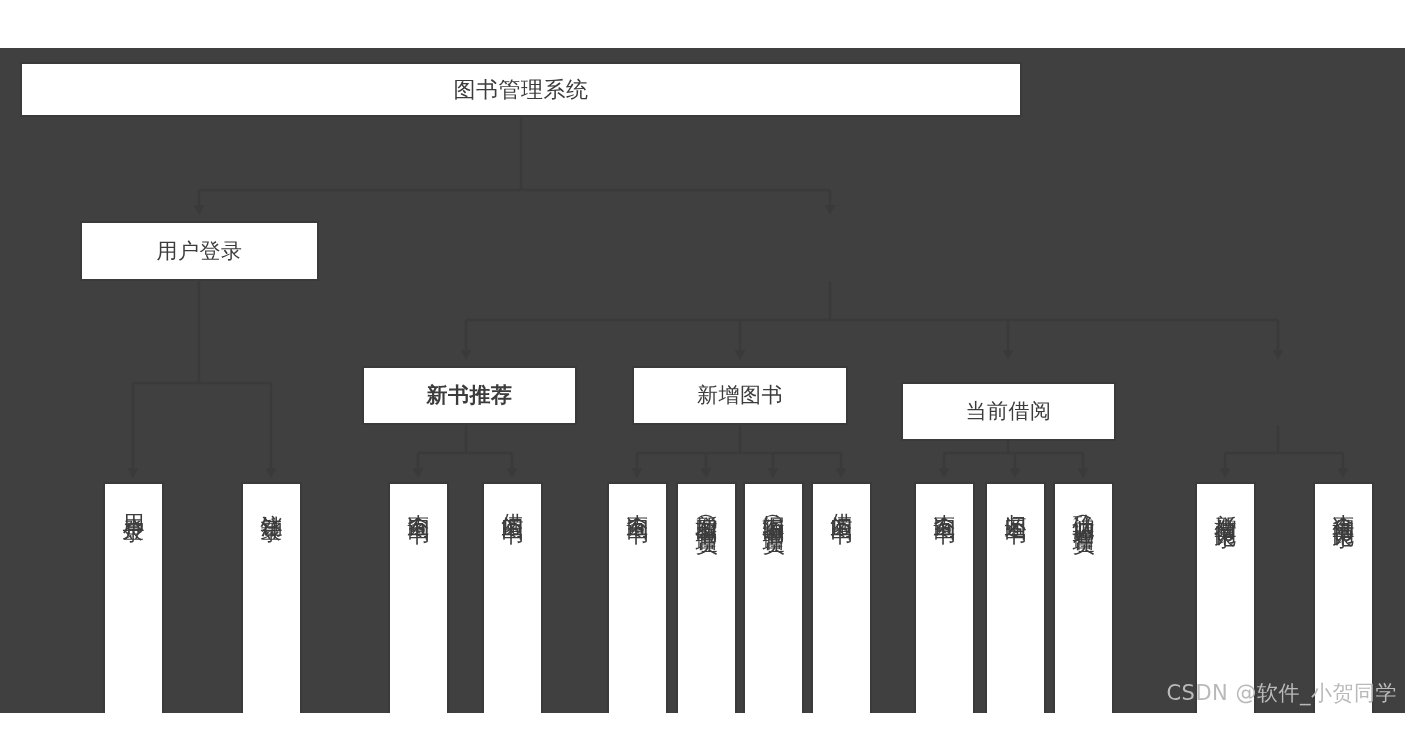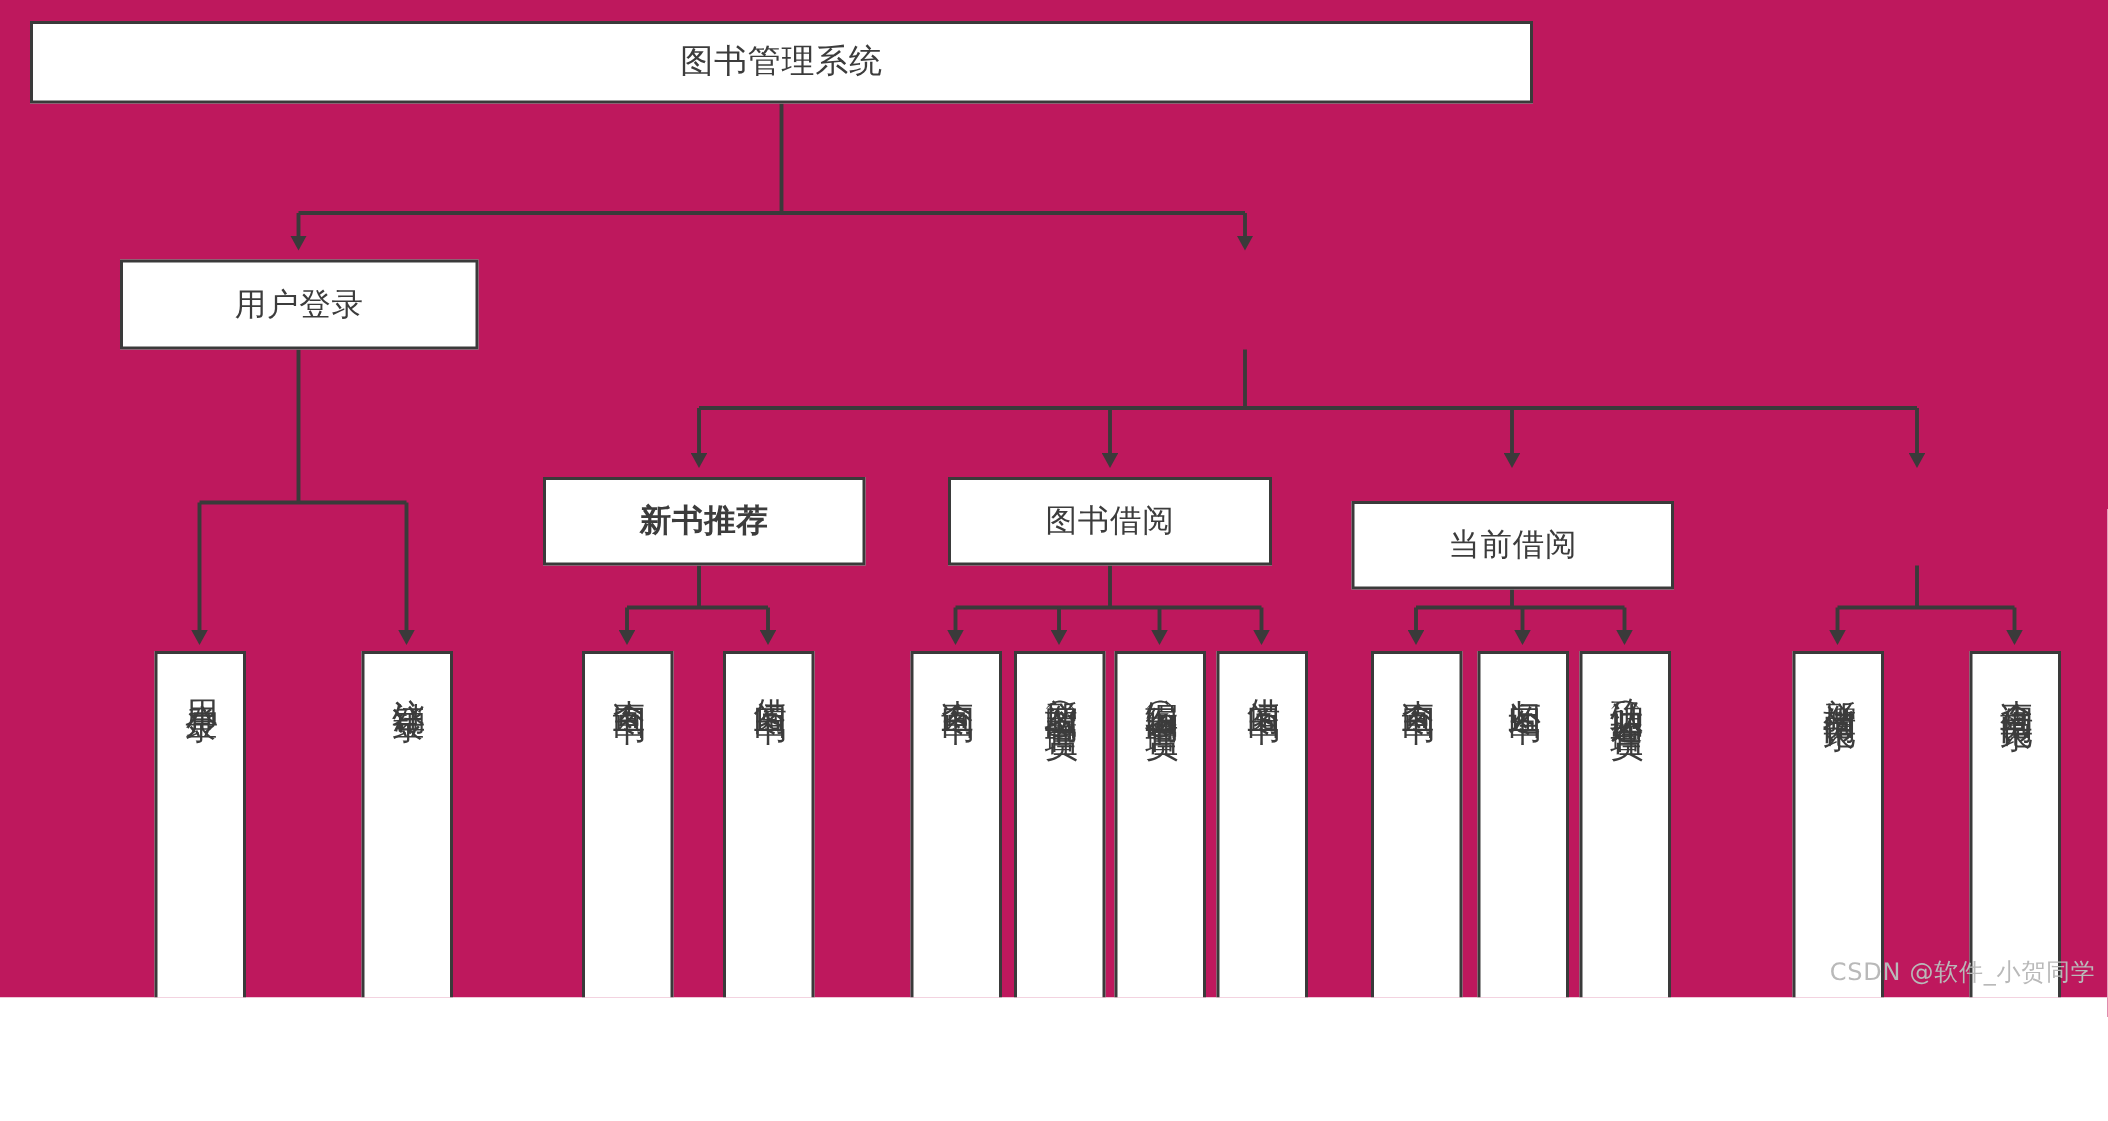--- a/index.html
+++ b/index.html
@@ -8,22 +8,23 @@
     padding: 0;
     background: #ffffff;
   }
   body {
     font-family: "DejaVu Sans", "Liberation Sans", sans-serif;
   }
   #canvas {
     position: relative;
     width: 1405px;
     height: 665px;
-    background: #be185d;
+    background: #404040;
     overflow: hidden;
+    margin-top: 48px;
   }
   #edges {
     position: absolute;
     left: 0;
     top: 0;
     width: 1405px;
     height: 747px;
     pointer-events: none;
   }
   .node {
@@ -63,21 +64,21 @@
     text-orientation: upright;
     font-size: 22px;
     line-height: 1.0;
     letter-spacing: 3px;
     white-space: nowrap;
   }
   .watermark {
     position: absolute;
     right: 8px;
     bottom: 6px;
-    font-size: 16px;
+    font-size: 21px;
     color: #b9b9b9;
     letter-spacing: 0.5px;
     white-space: nowrap;
     z-index: 5;
     font-family: "DejaVu Sans", "Liberation Sans", sans-serif;
   }
 </style>
 </head>
 <body>
 
@@ -141,21 +142,21 @@
   <div class="node horiz" style="left:80px; top:173px; width:239px; height:60px;">
     <span class="label">用户登录</span>
   </div>
 
 
   <div class="node horiz" style="left:362px; top:318px; width:215px; height:59px;font-weight:bold;">
     <span class="label">新书推荐</span>
   </div>
 
   <div class="node horiz" style="left:632px; top:318px; width:216px; height:59px;">
-    <span class="label">图书借阅</span>
+    <span class="label">新增图书</span>
   </div>
 
   <div class="node horiz" style="left:901px; top:334px; width:215px; height:59px;">
     <span class="label">当前借阅</span>
   </div>
 
 
   <div class="node vert" style="left:103px; top:434px; width:61px; height:299px;">
     <span class="label">用户登录</span>
   </div>

